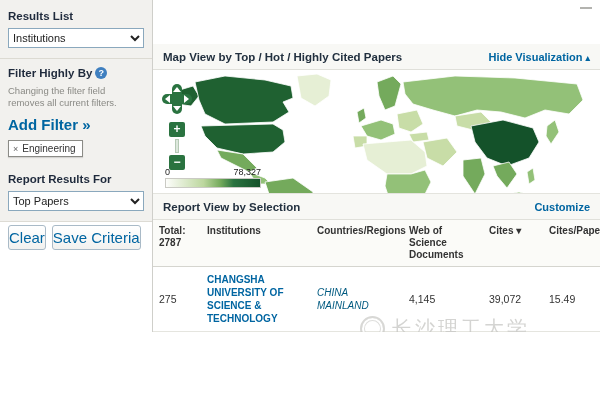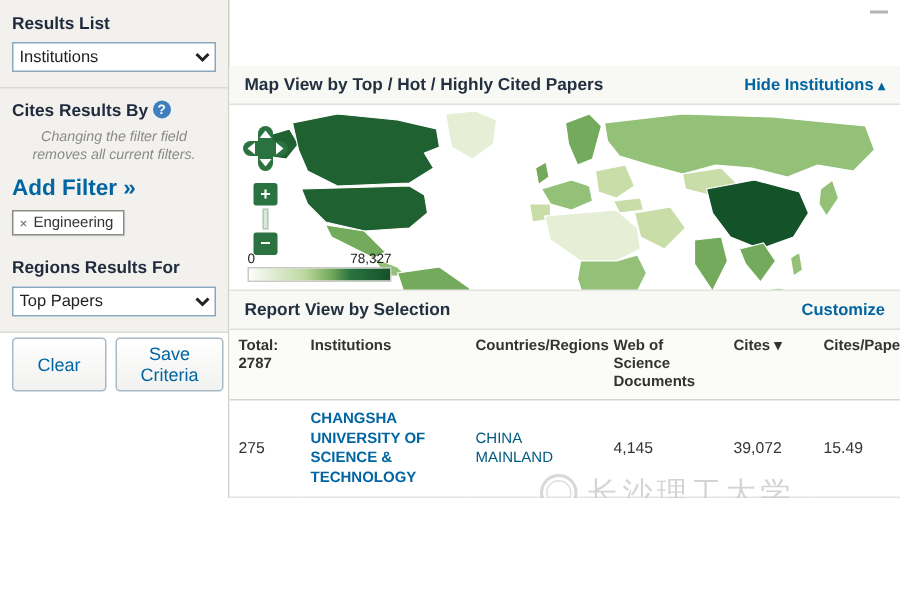--- a/index.html
+++ b/index.html
@@ -7,26 +7,26 @@
   body { font-family: "Liberation Sans", sans-serif; color:#333; }
   .app { position:relative; width:600px; height:332px; background:#fff; overflow:hidden; display:flex; }
 
   
   .left-col { width:153px; border-right:1px solid #cfcfca; height:100%; background:#fff; flex:0 0 153px; }
   .side-panel { background:#f2f1ee; border-bottom:1px solid #dddbd4; padding:8px; height:222px; }
   .side-h { font-weight:bold; font-size:11.5px; color:#1f2a3c; margin:2px 0 6px; }
   .side-select { width:100%; height:20px; font-size:11px; font-family:"Liberation Sans",sans-serif; border:1px solid #8aa8bd; background:#fff; color:#222; }
   .sep { border:0; border-top:1px solid #dcdad2; margin:10px -8px 8px; }
   .help-icon { display:inline-block; width:12px; height:12px; background:#3f7fbf; color:#fff; border-radius:50%; font-size:9px; line-height:12px; text-align:center; font-weight:bold; vertical-align:1px; margin-left:3px; cursor:pointer; }
-  .note { color:#8a8a85; font-style:italic; font-size:9.5px; line-height:1.3; margin:3px 0 6px;text-align:center; }
+  .note { color:#8a8a85; font-size:9.5px; line-height:1.3; margin:3px 0 6px; }
   .add-filter { color:#0065a1; font-weight:bold; font-size:15px; text-decoration:none; display:inline-block; margin-bottom:5px; cursor:pointer; }
   .chip { display:inline-flex; align-items:center; gap:4px; background:#fff; border:1px solid #8b8b86; padding:2px 6px 2px 4px; font-size:10px; color:#333; box-shadow:0 1px 1px rgba(0,0,0,.12); cursor:default; }
   .chip .x { color:#666; font-size:9px; cursor:pointer; }
   .btn-row { margin-top:14px; display:flex; gap:6px; }
-  .btn { background:linear-gradient(#ffffff,#f1f1ef); border:1px solid #a9bac7; color:#0065a1; font-size:12px; font-family:"Liberation Sans",sans-serif; padding:3px 16px; border-radius:3px; cursor:pointer; }
+  .btn { background:linear-gradient(#ffffff,#f1f1ef); border:1px solid #a9bac7; color:#0065a1; font-size:15px; font-family:"Liberation Sans",sans-serif; padding:3px 0; border-radius:3px; cursor:pointer; }
 
   
   .main { flex:1; display:flex; flex-direction:column; background:#fff; position:relative;margin-top:44px; }
   .bar { display:flex; justify-content:space-between; align-items:center; background:#f8f8f5; border-bottom:1px solid #e0e0da; padding:7px 10px 6px; }
   .bar-title { font-weight:bold; font-size:11.5px; color:#22303f; }
   .bar-link { color:#0065a1; font-size:11px; font-weight:bold; cursor:pointer; }
   .bar-link .arrow { font-size:9px; }
 
   
   .map-wrap { position:relative; height:230px; background:#fff; border-bottom:1px solid #e4e4de; overflow:hidden; }
@@ -48,21 +48,21 @@
 
   
   .report-table { width:100%; border-collapse:collapse; table-layout:fixed; }
   .report-table th { font-size:10px; font-weight:bold; color:#333; padding:5px 6px; vertical-align:top; text-align:left; background:#fbfbf8; border-bottom:1px solid #d5d5cf; line-height:1.2; }
   .report-table td { font-size:10.5px; padding:6px; border-bottom:1px solid #e5e5df; vertical-align:middle; line-height:1.2; }
   th.num, td.num { text-align:left; }
   th.nowrap { white-space:nowrap; }
   .th-total span { display:block; }
   .cites-h { color:#0065a1; cursor:pointer; }
   .inst-link { color:#0065a1; font-weight:bold; font-size:10px; cursor:pointer; }
-  .country-link { color:#005a80; font-size:10px; cursor:pointer; }
+  .country-link { color:#005a80; font-size:10px; cursor:pointer;font-style:italic; }
 
   
   .watermark { position:absolute; left:360px; bottom:-10px; display:flex; align-items:center; gap:7px; color:#c6c6c3; opacity:.75; pointer-events:none; }
   .wm-logo { width:25px; height:25px; border:2px solid #cbcbc8; border-radius:50%; box-shadow:inset 0 0 0 2px #fff, inset 0 0 0 3px #d4d4d1; }
   .wm-text { font-size:20px; letter-spacing:3px; }
 
   .top-dash { position:absolute; right:8px; top:7px; width:12px; height:2px; background:#b3b3af; }
 </style>
 </head>
 <body>
@@ -72,49 +72,49 @@
   <div class="left-col">
     <div class="side-panel">
       <div class="side-h">Results List</div>
       <select class="side-select">
         <option>Institutions</option>
       </select>
 
       <hr class="sep">
 
       <div class="side-h">
-        <span>Cites Results By</span><span class="help-icon">?</span>
+        <span>Filter Highly By</span><span class="help-icon">?</span>
       </div>
       <div class="note">Changing the filter field removes all current filters.</div>
       <a class="add-filter">Add Filter »</a>
       <div>
         <span class="chip">
           <span class="x">×</span>
           <span>Engineering</span>
         </span>
       </div>
 
-      <div class="side-h" style="margin-top:16px;">Regions Results For</div>
+      <div class="side-h" style="margin-top:16px;">Report Results For</div>
       <select class="side-select">
         <option>Top Papers</option>
       </select>
 
       <div class="btn-row">
         <button class="btn">Clear</button>
         <button class="btn">Save Criteria</button>
       </div>
     </div>
   </div>
 
   <div class="main">
 
     <div class="bar">
       <span class="bar-title">Map View by Top / Hot / Highly Cited Papers</span>
       <span class="bar-link">
-        <span>Hide Institutions</span>
+        <span>Hide Visualization</span>
         <span class="arrow">▴</span>
       </span>
     </div>
 
     <div class="map-wrap">
       <svg class="map-svg" width="424" height="198" viewBox="0 0 424 198">
         <g stroke="#ffffff" stroke-width="0.8">
           <polygon points="8,18 28,12 34,22 26,32 12,30" fill="#1f6131"></polygon>
           <polygon points="30,8 60,2 100,6 126,12 128,24 118,28 124,38 108,48 60,50 40,40 34,26" fill="#1f6131"></polygon>
           <polygon points="132,2 152,0 166,6 164,22 150,32 136,24" fill="#e6efd5"></polygon>

